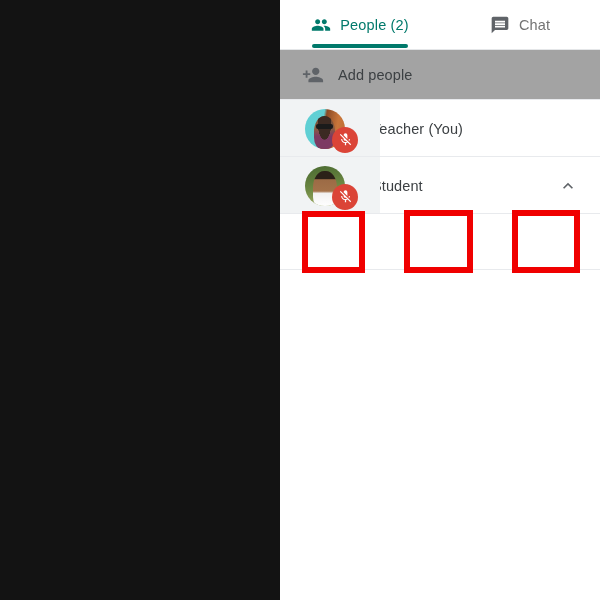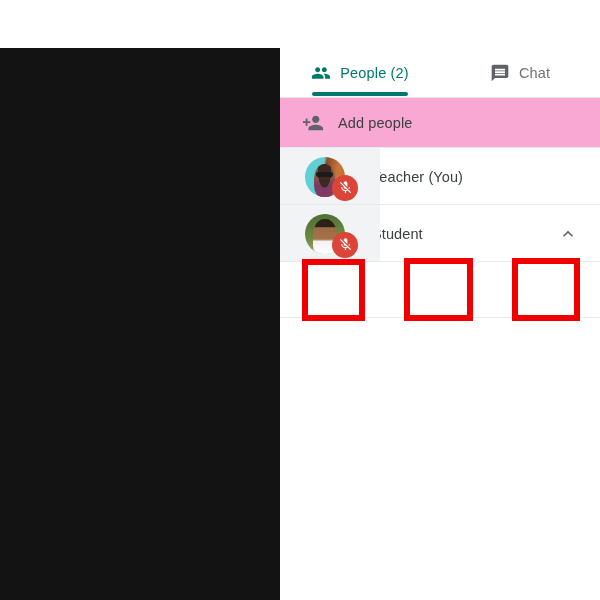--- a/index.html
+++ b/index.html
@@ -12,21 +12,20 @@
     height: 600px;
     overflow: hidden;
     font-family: "Liberation Sans", sans-serif;
     position: relative;
   }
 
   #app {
     position: absolute;
     inset: 0;
     display: flex;
-    margin-top: 48px;
   }
 
   
   .stage {
     width: 280px;
     height: 600px;
     background: #131313;
     flex: 0 0 280px;
   }
 
@@ -89,21 +88,21 @@
   
   .addpeople {
     height: 50px;
     flex: 0 0 50px;
     display: flex;
     align-items: center;
     gap: 14px;
     padding-left: 22px;
     cursor: pointer;
     position: relative;
-    background: #f9a8d4;
+    background: #a3a3a3;
   }
   .addpeople-label {
     font-size: 14.5px;
     color: #3c4043;
     letter-spacing: .1px;
   }
   .addpeople-divider {
     position: absolute;
     left: 0; right: 0; bottom: 0;
     height: 1px;

